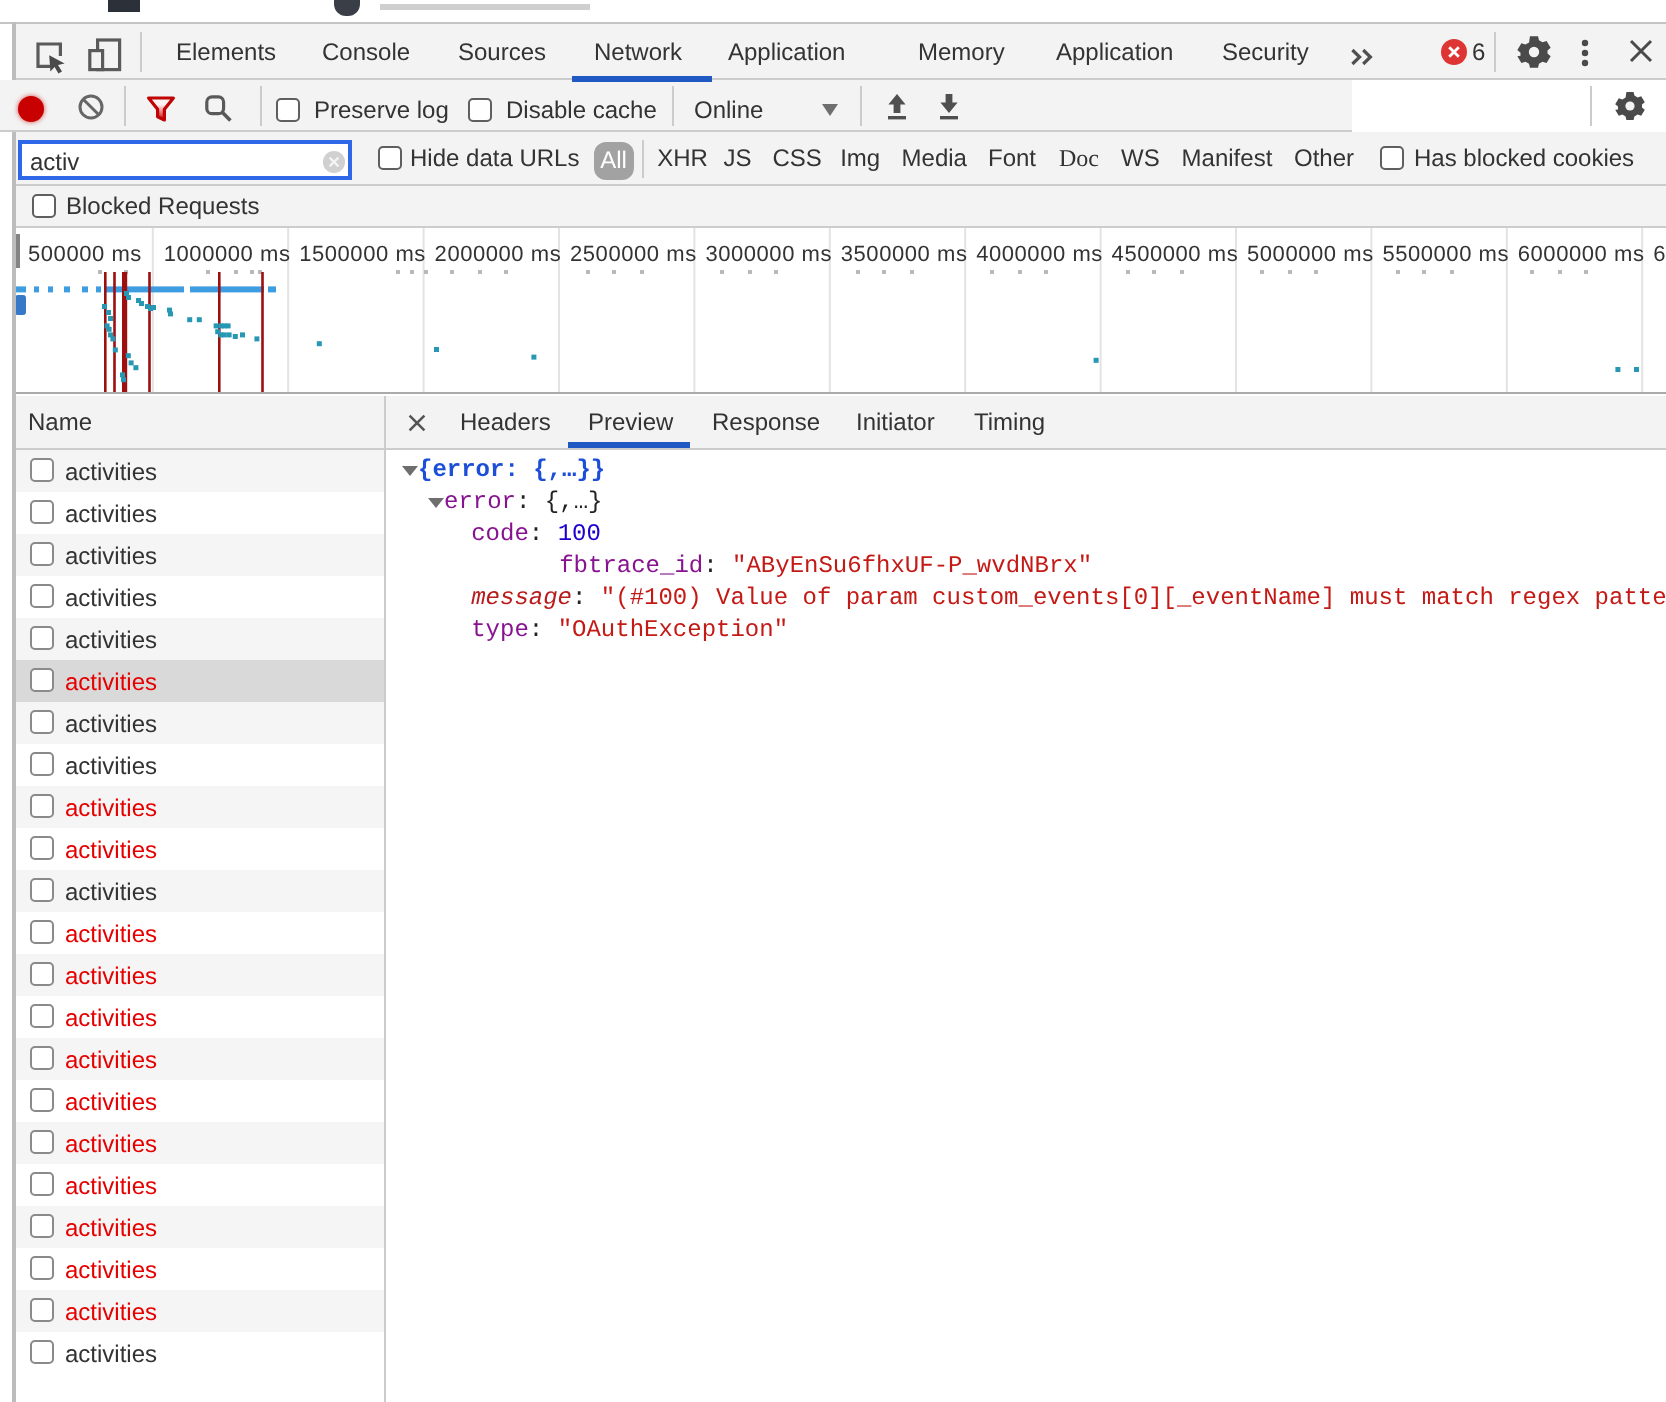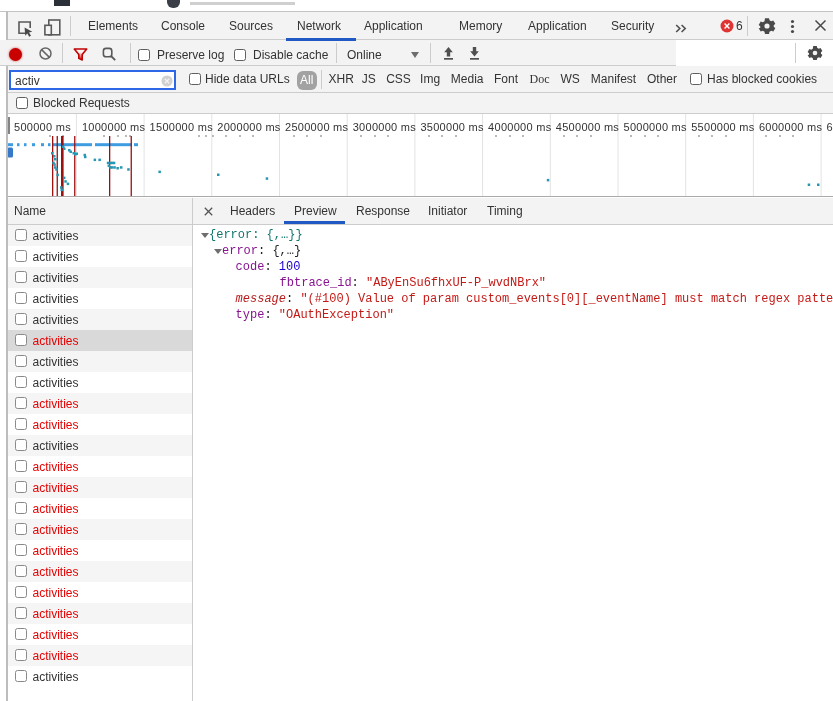--- a/index.html
+++ b/index.html
@@ -382,21 +382,21 @@
       <div class="abs lbl" style="left:37px;top:7px;">Headers</div>
       <div class="abs lbl" style="left:101px;top:7px;">Preview</div>
       <div class="abs" style="left:91px;top:23px;width:61px;height:3px;background:#2159c4;z-index:3;"></div>
       <div class="abs lbl" style="left:163px;top:7px;">Response</div>
       <div class="abs lbl" style="left:235px;top:7px;">Initiator</div>
       <div class="abs lbl" style="left:294px;top:7px;">Timing</div>
     </div>
 
     <div class="abs" style="left:0;top:26px;width:640px;height:477px;overflow:hidden;font-family:'Liberation Mono',monospace;font-size:12px;">
       <div class="abs" style="left:8px;top:8.5px;width:0;height:0;border-left:4px solid transparent;border-right:4px solid transparent;border-top:5.5px solid #6e6e6e;"></div>
-      <div class="abs" style="left:16px;top:4px;color:#0f766e;white-space:pre;">{error: {,…}}</div>
+      <div class="abs" style="left:16px;top:4px;color:#1d4ed8;white-space:pre;font-weight:bold;">{error: {,…}}</div>
       <div class="abs" style="left:21px;top:24.5px;width:0;height:0;border-left:4px solid transparent;border-right:4px solid transparent;border-top:5.5px solid #6e6e6e;"></div>
       <div class="abs" style="left:29px;top:20px;white-space:pre;"><span style="color:#881391;">error</span><span style="color:#222;">: {,…}</span></div>
       <div class="abs" style="left:42.6px;top:36px;white-space:pre;"><span style="color:#881391;">code</span><span style="color:#222;">: </span><span style="color:#1c00cf;">100</span></div>
       <div class="abs" style="left:42.6px;top:52px;white-space:pre;"><span style="color:#881391;margin-left:44px;">fbtrace_id</span><span style="color:#222;">: </span><span style="color:#c41a16;">"AByEnSu6fhxUF-P_wvdNBrx"</span></div>
       <div class="abs" style="left:42.6px;top:68px;white-space:pre;"><span style="color:#b91c1c;font-style:italic;">message</span><span style="color:#222;">: </span><span style="color:#c41a16;">"(#100) Value of param custom_events[0][_eventName] must match regex pattern \w+ or fix"</span></div>
       <div class="abs" style="left:42.6px;top:84px;white-space:pre;"><span style="color:#881391;">type</span><span style="color:#222;">: </span><span style="color:#c41a16;">"OAuthException"</span></div>
     </div>
   </div>
 
 </div>

